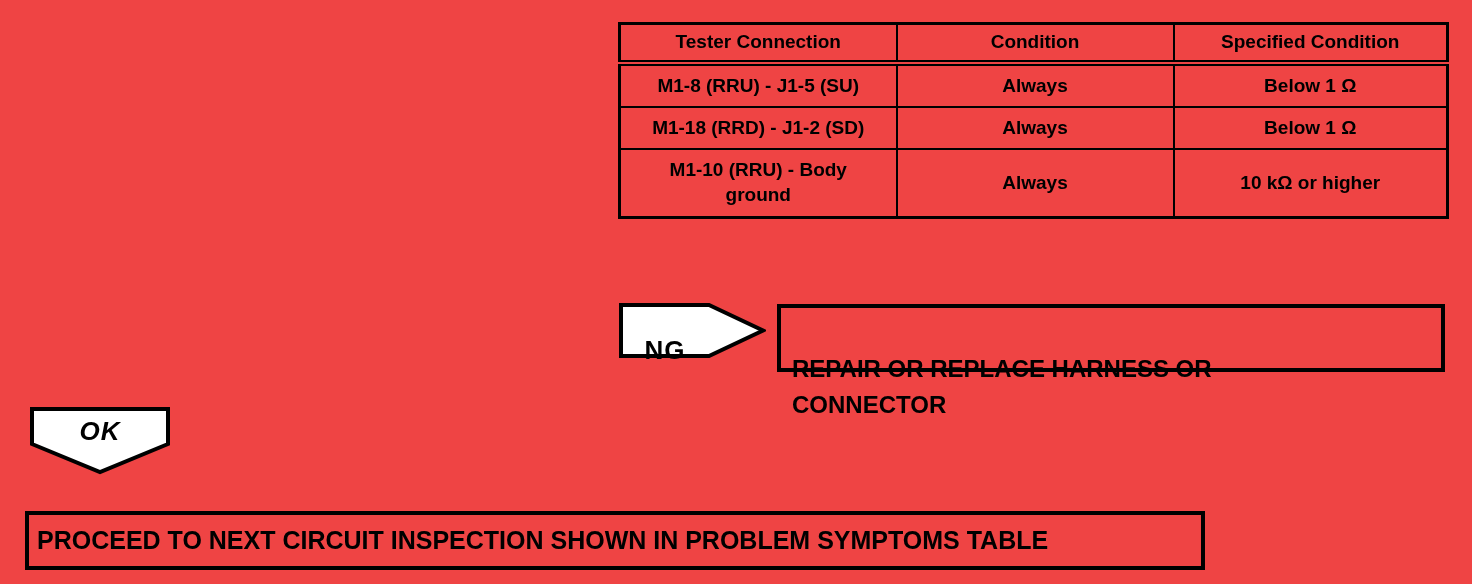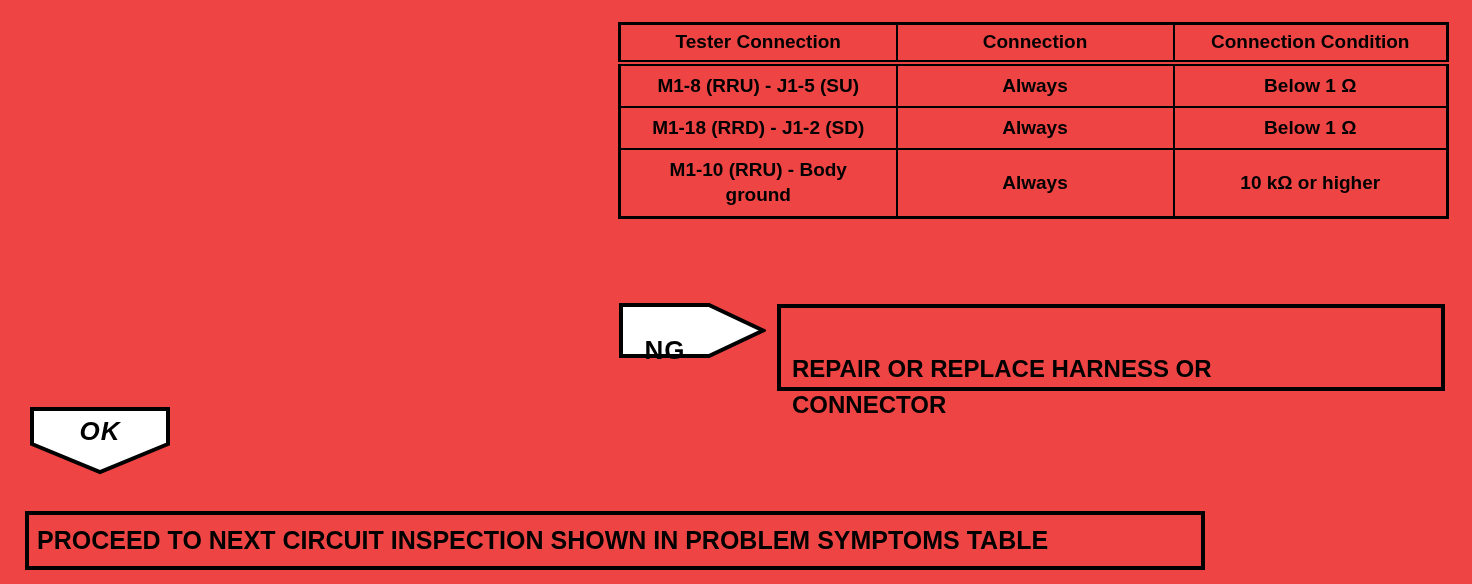--- a/index.html
+++ b/index.html
@@ -69,21 +69,21 @@
     letter-spacing: 1px;
     margin-top: 20px;
   }
 
   
   .ng-result-box {
     position: absolute;
     left: 777px;
     top: 304px;
     width: 668px;
-    height: 87px;
+    height: 68px;
     border: 4px solid #000;
     box-sizing: border-box;
     padding: 7px 10px 0 11px;
     font-size: 24px;
     line-height: 36px;
     white-space: pre-line;
     text-align: left;
   }
 
   
@@ -131,22 +131,22 @@
 
   <table class="spec-table">
     <colgroup>
       <col style="width:277px">
       <col style="width:277px">
       <col style="width:274px">
     </colgroup>
     <thead>
       <tr>
         <th>Tester Connection</th>
-        <th>Connection</th>
-        <th>Connection Condition</th>
+        <th>Condition</th>
+        <th>Specified Condition</th>
       </tr>
     </thead>
     <tbody>
       <tr class="row-short">
         <td>M1-8 (RRU) - J1-5 (SU)</td>
         <td>Always</td>
         <td>Below 1 Ω</td>
       </tr>
       <tr class="row-short">
         <td>M1-18 (RRD) - J1-2 (SD)</td>

